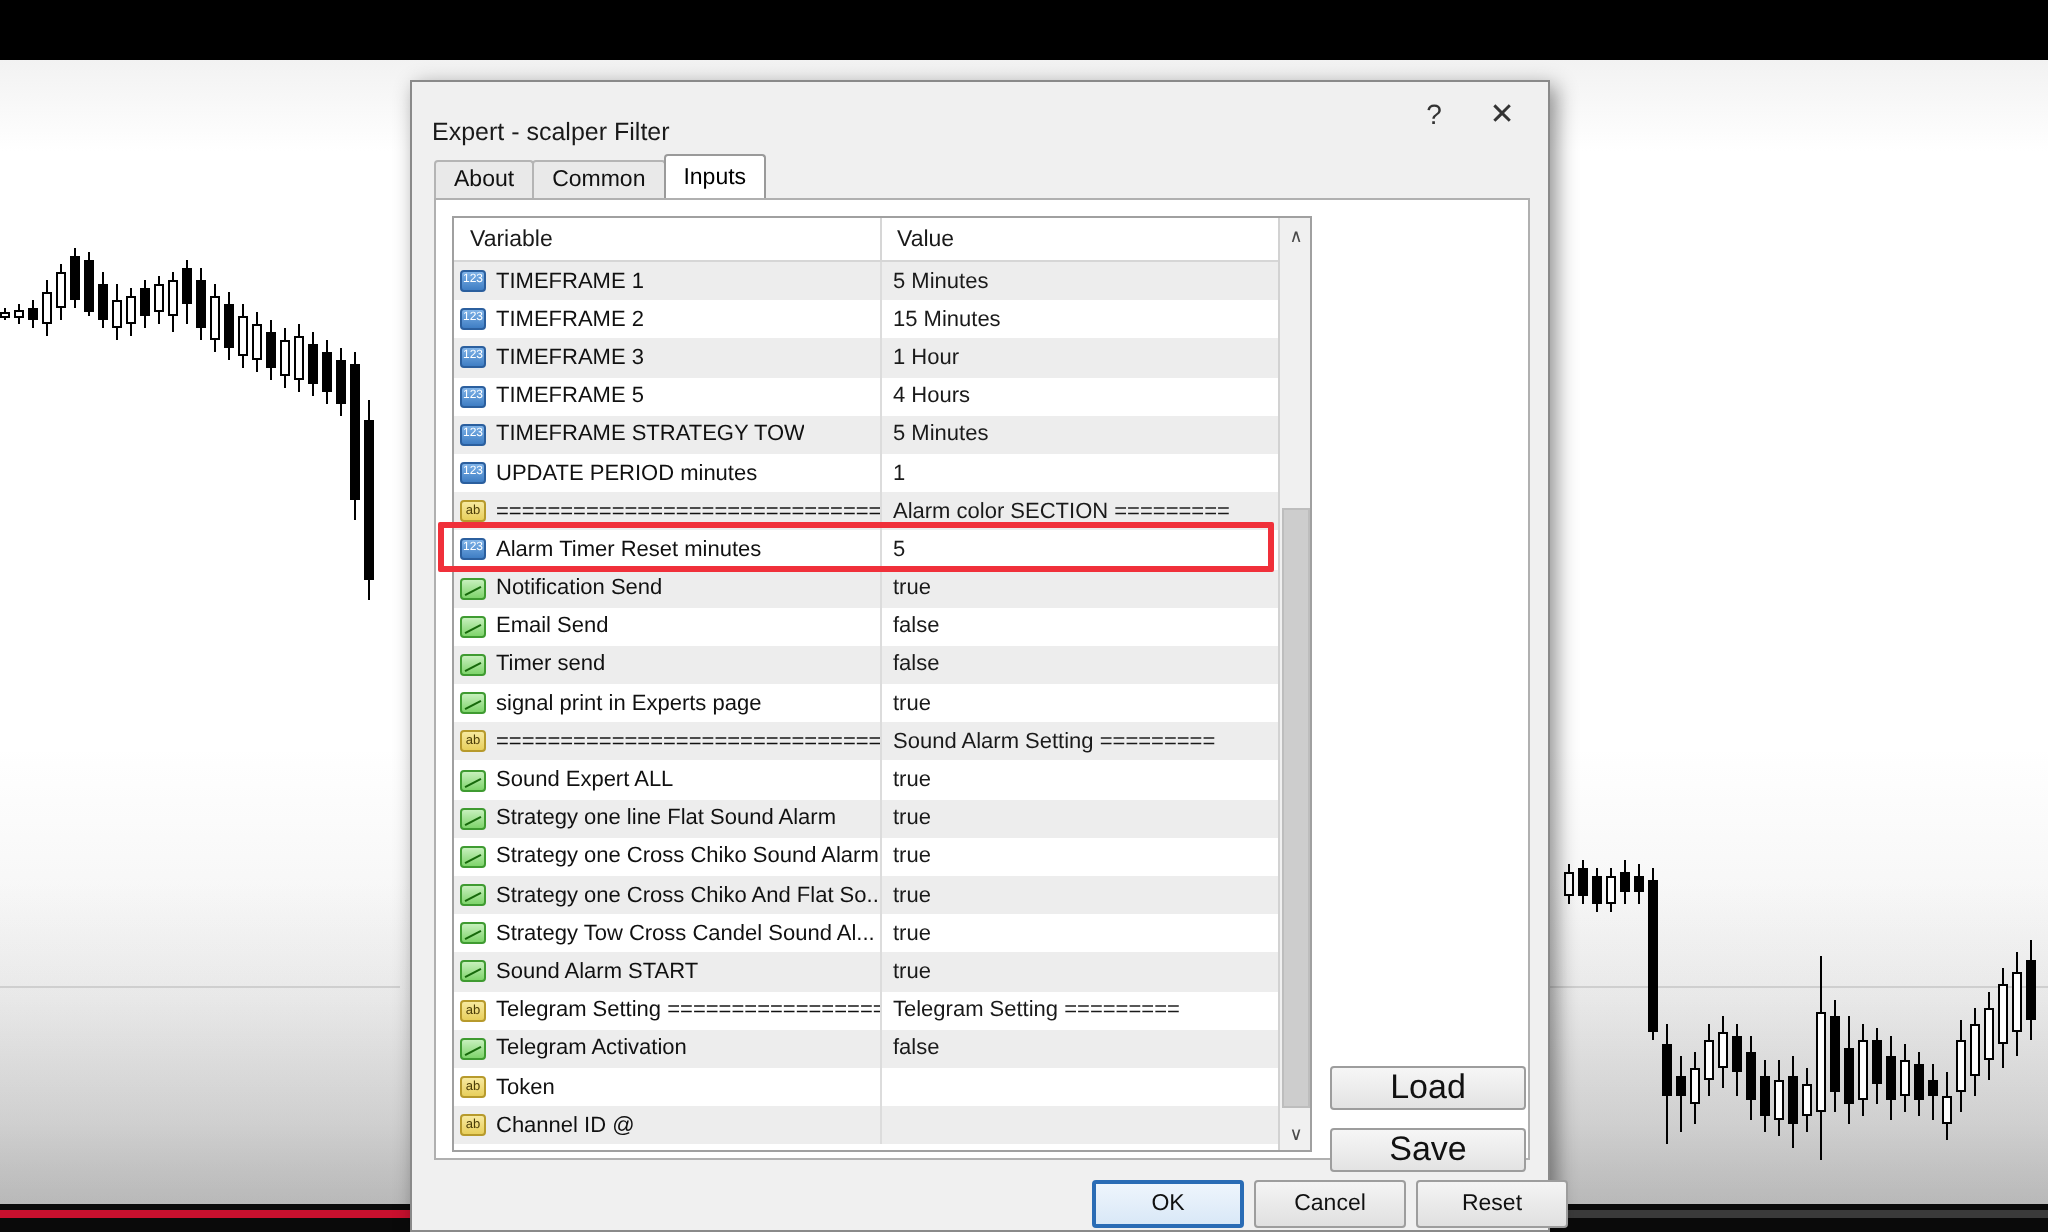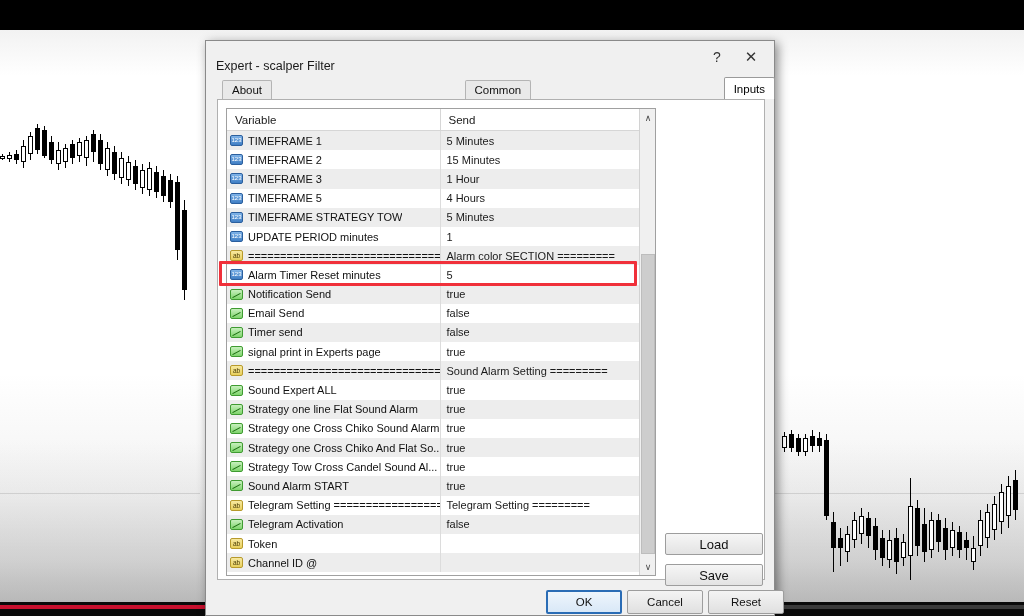--- a/index.html
+++ b/index.html
@@ -71,22 +71,22 @@
   .title-btns { position: absolute; right: 6px; top: 0; height: 32px; display: flex; align-items: center; }
   .tbtn {
     width: 34px; height: 26px; display: flex; align-items: center; justify-content: center;
     font-size: 14px; color: #333; background: transparent; border: none; cursor: default;
     font-family: "Liberation Sans", sans-serif;
   }
   .tbtn.close { font-size: 15px; }
 
   
   .tabstrip {
-    position: relative; height: 22px; margin-left: 16px; margin-top: 4px;
-    display: flex; align-items: flex-end; z-index: 3; justify-content: space-between;
+    position: relative; height: 22px; margin-left: 11px; margin-top: 4px;
+    display: flex; align-items: flex-end; z-index: 3;
   }
   .tab {
     height: 19px; padding: 0 9px; font-size: 11.5px; color: #111;
     background: #e9e9e9; border: 1px solid #b4b4b4; border-bottom: none;
     display: flex; align-items: center; margin-right: -1px;
     border-radius: 2px 2px 0 0;
   }
   .tab.active {
     background: #ffffff; height: 22px; color: #000;
     border-color: #9a9a9a; position: relative; z-index: 4;
@@ -158,21 +158,21 @@
   .vs-btn.down { bottom: 0; }
   .vs-thumb {
     position: absolute; left: 1px; width: 14px; background: #cdcdcd; border: 1px solid #bdbdbd;
   }
 
   
   .side-btn {
     position: absolute; width: 98px; height: 22px;
     background: linear-gradient(to bottom,#f6f6f6,#e3e3e3);
     border: 1px solid #9d9d9d; border-radius: 2px;
-    font-size: 13px; color: #111;
+    font-size: 17px; color: #111;
     display: flex; align-items: center; justify-content: center;
     font-family: "Liberation Sans", sans-serif;
   }
 
   .bottom-bar { position: absolute; left: 0; bottom: 0; width: 100%; height: 34px; }
   .bot-btn {
     position: absolute; top: 9px; width: 76px; height: 24px;
     background: linear-gradient(to bottom,#f4f4f4,#e0e0e0);
     border: 1px solid #9d9d9d; border-radius: 2px;
     font-size: 11.5px; color: #111;
@@ -470,21 +470,21 @@
         <div class="tab active">
           <span>Inputs</span>
         </div>
       </div>
 
     <div class="tab-body">
 
       <div class="listwrap">
         <div class="lv-header">
           <div class="lv-h-cell c1">Variable</div>
-          <div class="lv-h-cell c2">Send</div>
+          <div class="lv-h-cell c2">Value</div>
         </div>
         <div class="lv-body" id="lv-body">
             <div class="lv-row alt">
               <div class="lv-c1">
                 <span class="vicon num"></span>
                 <span class="lv-label">TIMEFRAME 1</span>
               </div>
               <div class="lv-c2">5 Minutes</div>
             </div>
             <div class="lv-row plain">

